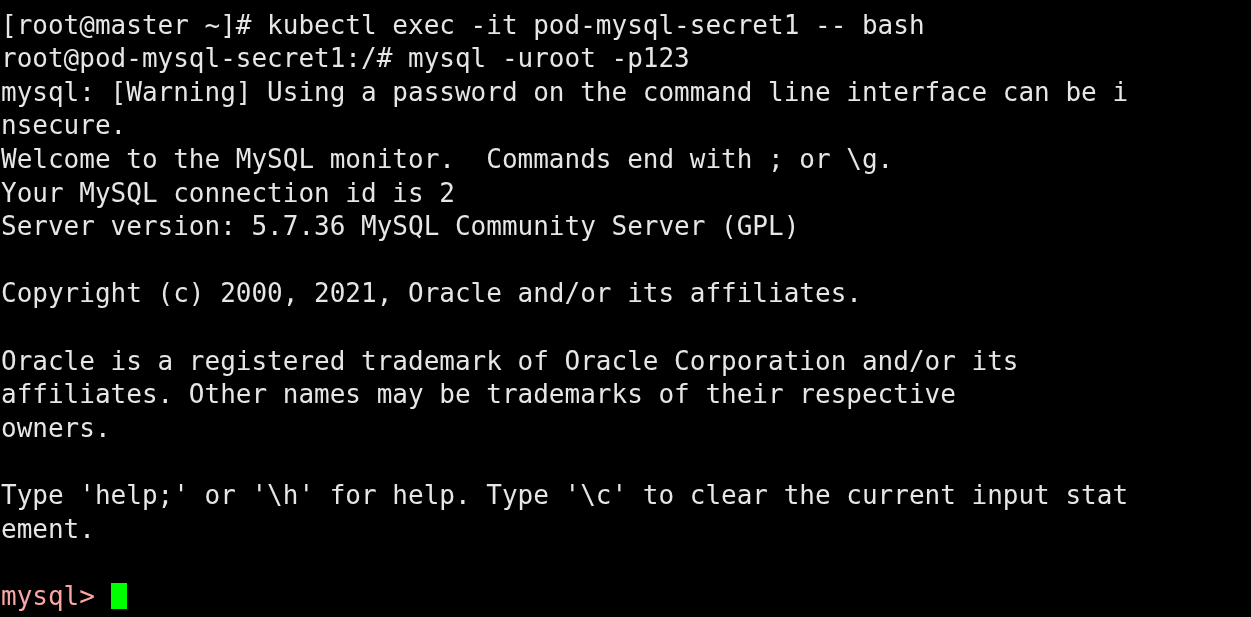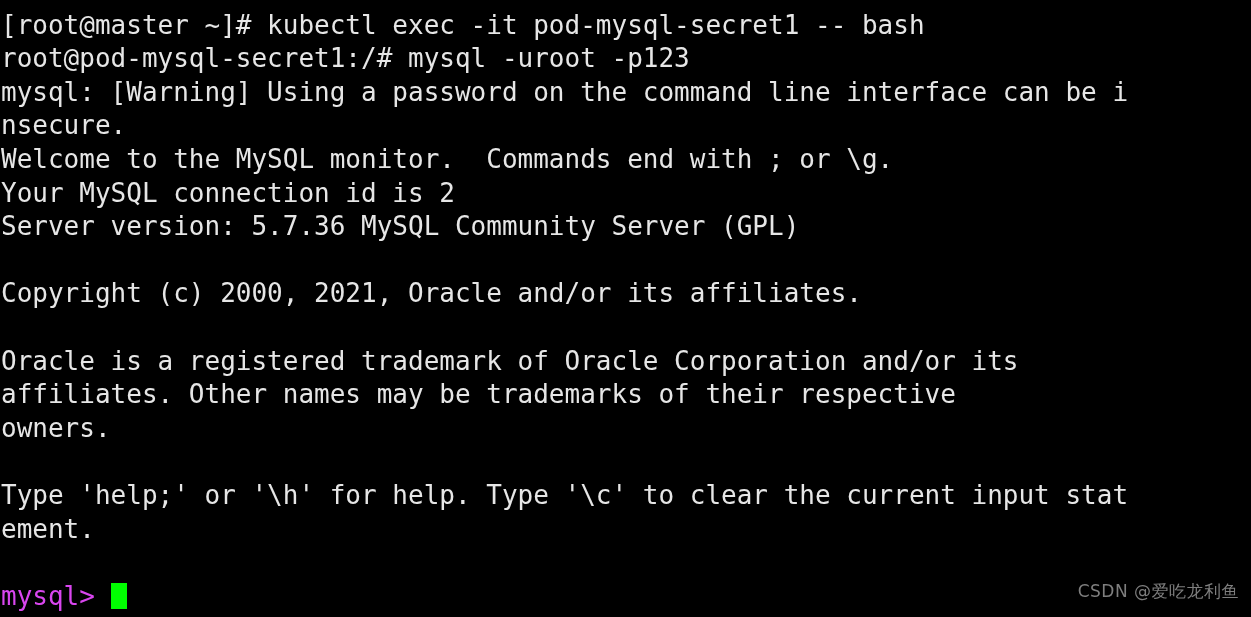--- a/index.html
+++ b/index.html
@@ -54,21 +54,21 @@
   }
 
   
   .prompt-row {
     display: block;
     height: 33.6px;
     line-height: 33.6px;
     white-space: pre;
     font-family: "DejaVu Sans Mono", "Liberation Mono", monospace;
     font-size: 26px;
-    color: #d946ef;
+    color: #fca5a5;
     padding-left: 1px;
   }
 
   .cursor-block {
     display: inline-block;
     width: 16px;
     height: 26px;
     background: #00ff00;
     vertical-align: -4px;
     margin-left: 0px;
@@ -86,15 +86,14 @@
     opacity: 0.82;
   }
 </style>
 </head>
 <body>
 
 <div id="terminal" style="background: rgb(0, 0, 0); color: rgb(230, 230, 230); padding-left: 25px;">
 
   <div id="terminal-lines"><div class="term-line blank"> </div><div class="term-line">[root@master ~]# kubectl exec -it pod-mysql-secret1 -- bash</div><div class="term-line">root@pod-mysql-secret1:/# mysql -uroot -p123</div><div class="term-line">mysql: [Warning] Using a password on the command line interface can be i</div><div class="term-line">nsecure.</div><div class="term-line">Welcome to the MySQL monitor.  Commands end with ; or \g.</div><div class="term-line">Your MySQL connection id is 2</div><div class="term-line">Server version: 5.7.36 MySQL Community Server (GPL)</div><div class="term-line blank">&nbsp;</div><div class="term-line">Copyright (c) 2000, 2021, Oracle and/or its affiliates.</div><div class="term-line blank">&nbsp;</div><div class="term-line">Oracle is a registered trademark of Oracle Corporation and/or its</div><div class="term-line">affiliates. Other names may be trademarks of their respective</div><div class="term-line">owners.</div><div class="term-line blank">&nbsp;</div><div class="term-line">Type 'help;' or '\h' for help. Type '\c' to clear the current input stat</div><div class="term-line">ement.</div><div class="term-line blank">&nbsp;</div><div class="prompt-row"><span>mysql&gt; </span><span class="cursor-block" style="background: rgb(0, 255, 0);"></span></div></div>
 
-  <div class="watermark">CSDN @爱吃龙利鱼</div>
 
 </div>
 
 </body></html>

